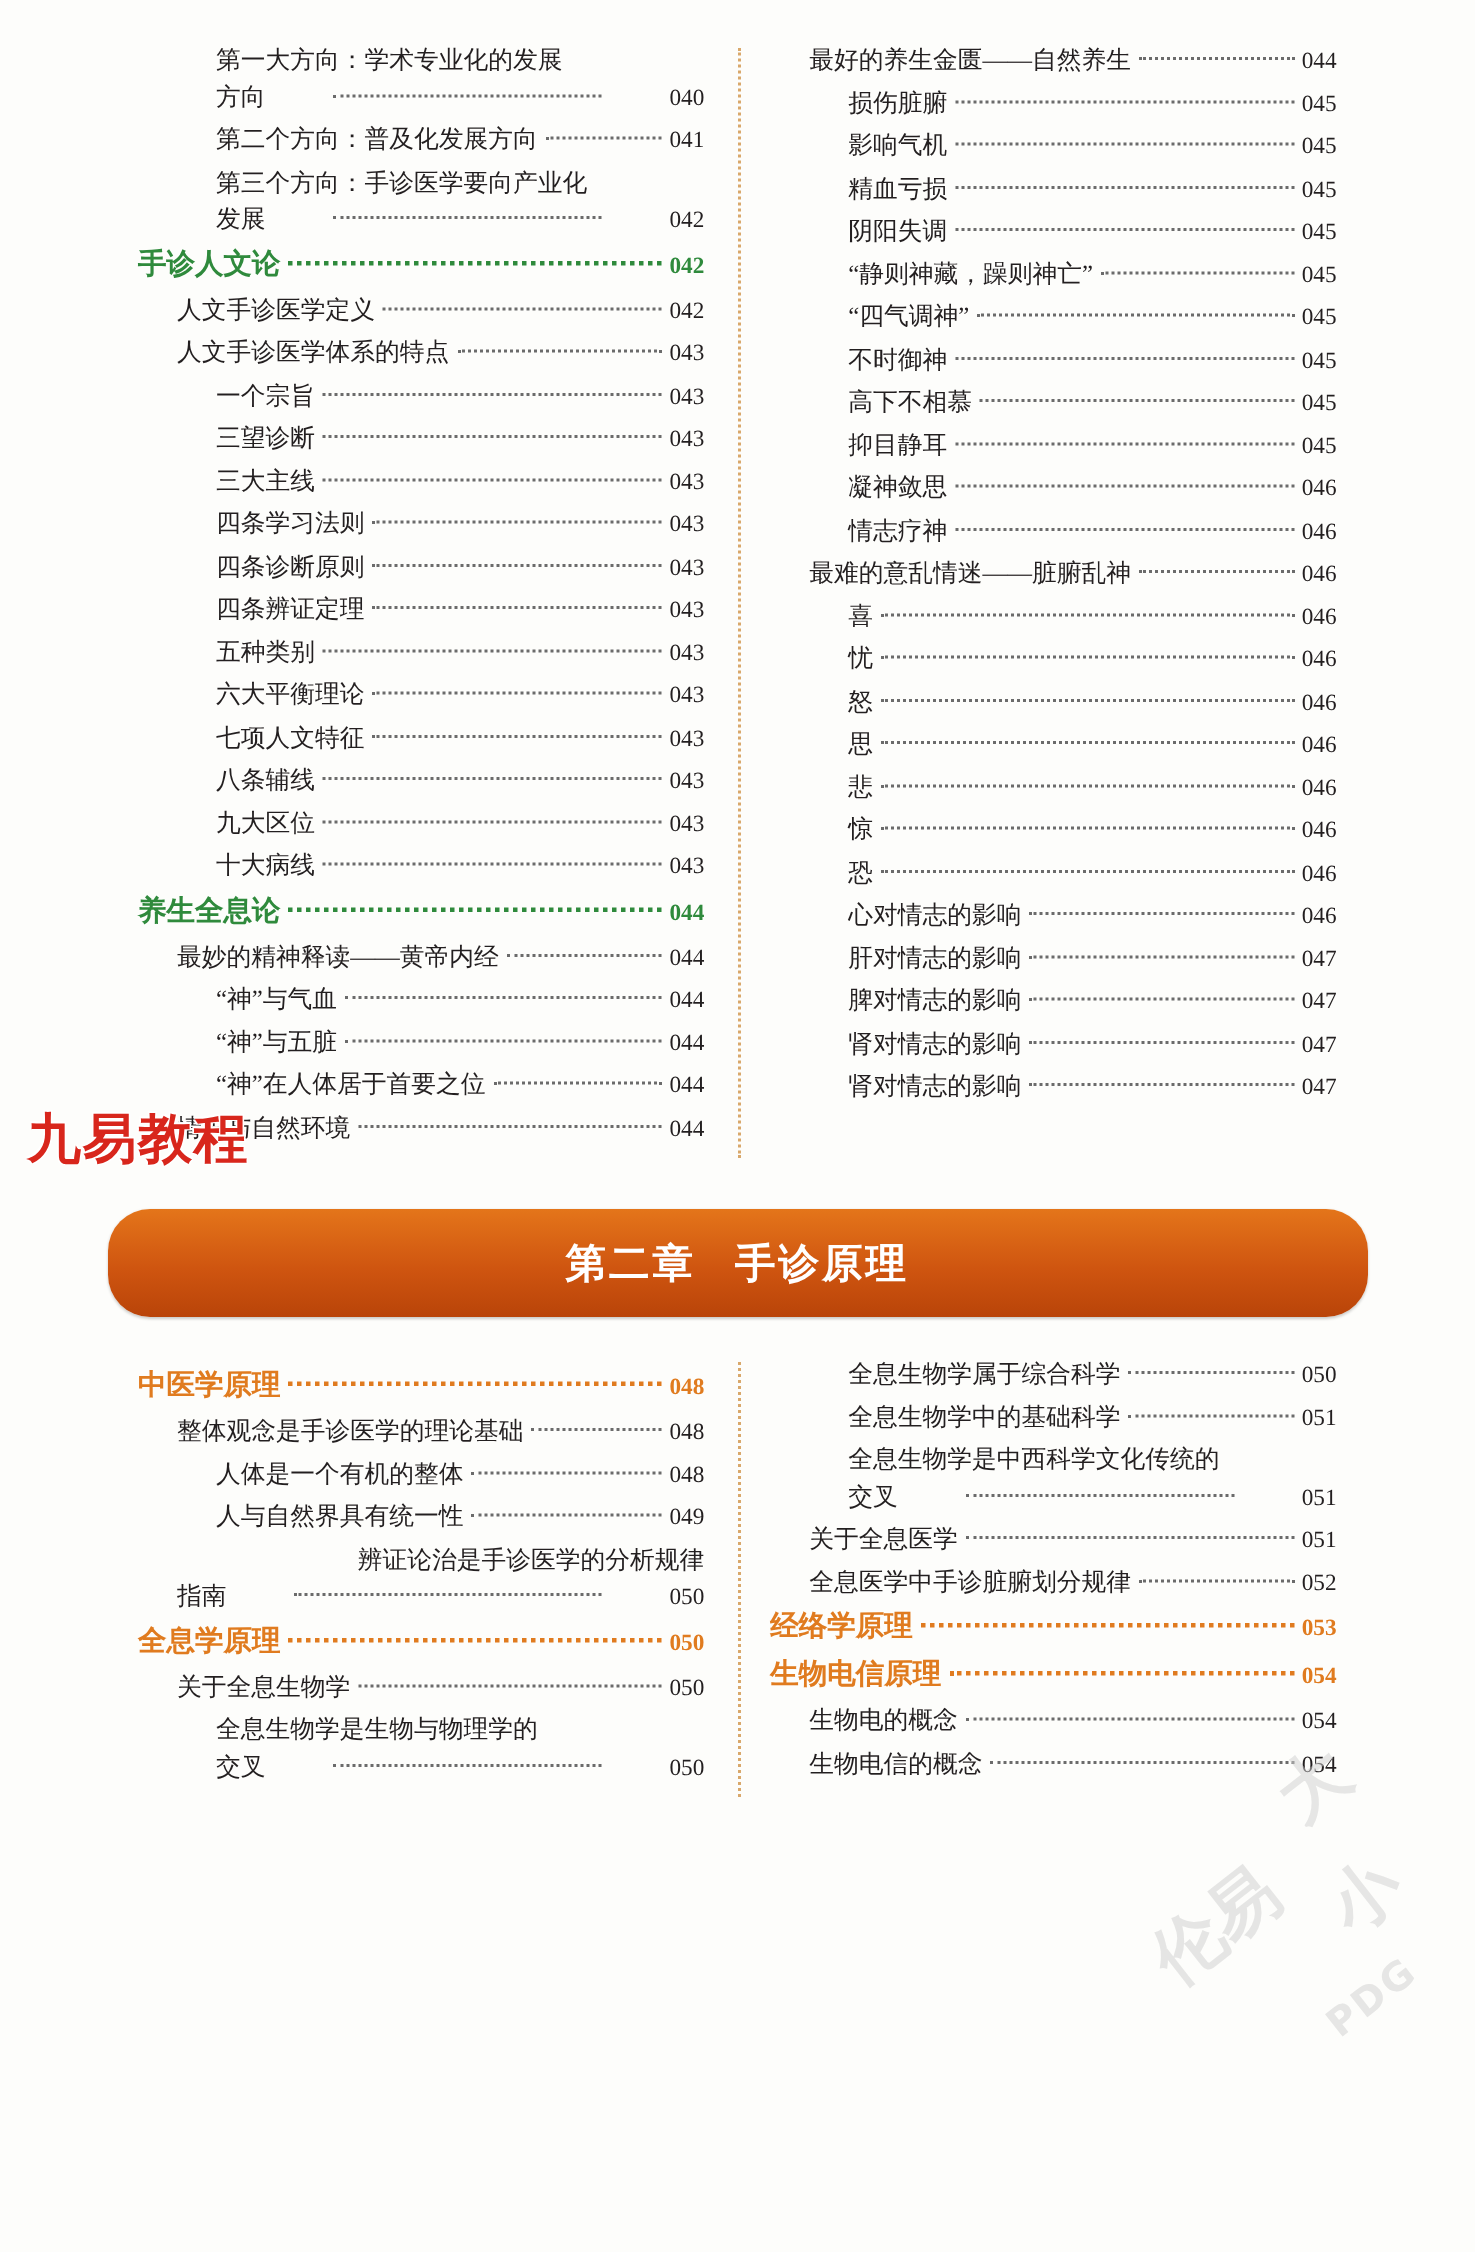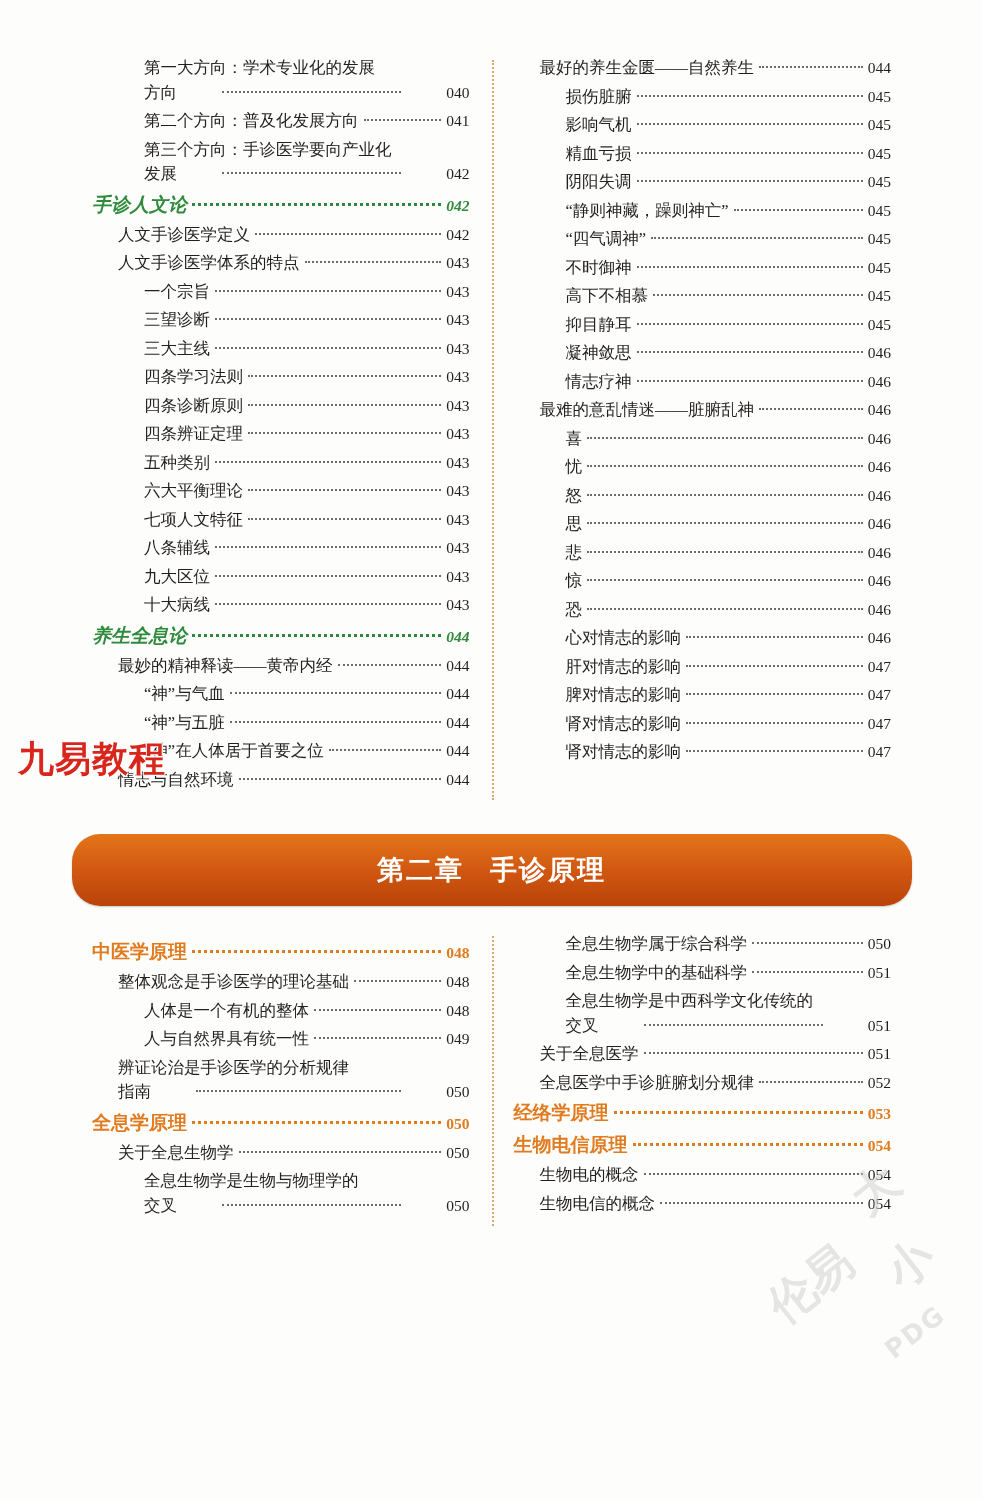--- a/index.html
+++ b/index.html
@@ -8,21 +8,21 @@
     width: 983px;
     height: 1501px;
     background: #fdfdfb;
     font-family: "Liberation Serif", "DejaVu Serif", serif;
     position: relative;
     overflow: hidden;
   }
   .page {
     position: absolute;
     inset: 0;
-    padding: 60px 70px 40px 70px;
+    padding: 32px 70px 40px 70px;
   }
   
   .cols {
     display: flex;
     position: relative;
     gap: 0;
   }
   .col {
     width: 50%;
     padding: 0 22px;
@@ -55,30 +55,30 @@
   }
   .row .pg { flex: 0 0 auto; font-size: 15.5px; }
 
   
   .row.head {
     font-weight: bold;
     font-size: 19px;
     margin-bottom: 13px;
     margin-top: 6px;
   }
-  .row.head.green { color: #2f8a3c; font-style: italic; }
+  .row.head.green { color: #2f8a3c; }
   .row.head.green .dots { border-bottom: 3px dotted #2f8a3c; }
   .row.head.green .pg { color: #2f8a3c; }
   .row.head.orange { color: #e07b1f; }
   .row.head.orange .dots { border-bottom: 3px dotted #e07b1f; }
   .row.head.orange .pg { color: #e07b1f; }
 
   
   .lv0 { padding-left: 0; }
-  .lv1 { padding-left: 26px; }
+  .lv1 { padding-left: 26px; justify-content: flex-end; }
   .lv2 { padding-left: 52px; }
 
   
   .row.cont { margin-top: -4px; gap: 40px; }
 
   
   .chapter-banner {
     margin: 34px auto 30px auto;
     width: 840px;
     height: 72px;

